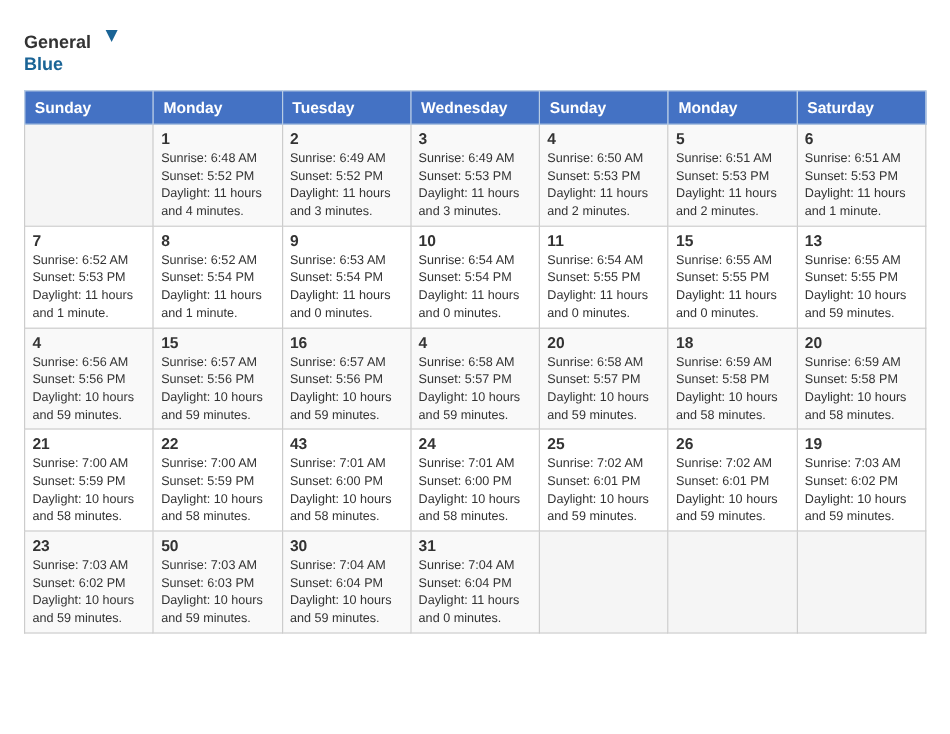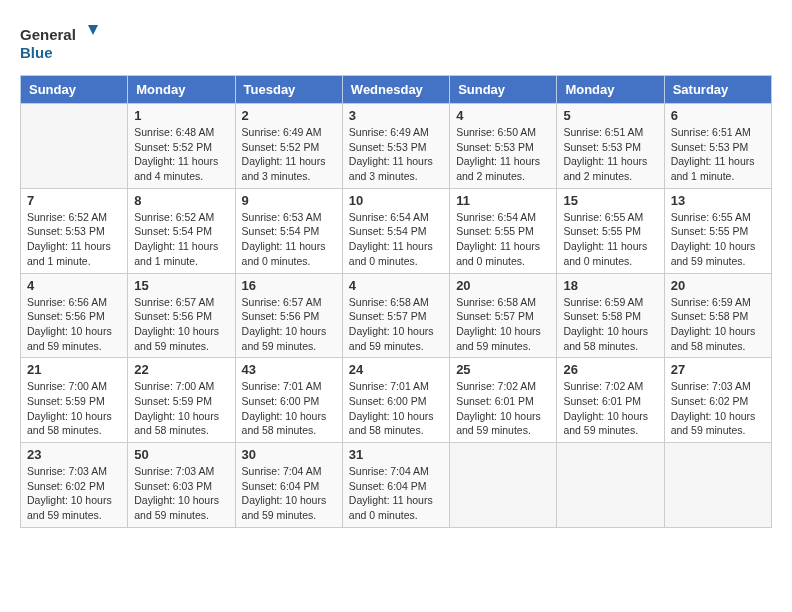--- a/index.html
+++ b/index.html
@@ -209,21 +209,21 @@
         </td>
         <td>
           <span class="day-num">25</span>
           <div class="day-info">Sunrise: 7:02 AM<br>Sunset: 6:01 PM<br>Daylight: 10 hours<br>and 59 minutes.</div>
         </td>
         <td>
           <span class="day-num">26</span>
           <div class="day-info">Sunrise: 7:02 AM<br>Sunset: 6:01 PM<br>Daylight: 10 hours<br>and 59 minutes.</div>
         </td>
         <td>
-          <span class="day-num">27</span>
+          <span class="day-num">19</span>
           <div class="day-info">Sunrise: 7:03 AM<br>Sunset: 6:02 PM<br>Daylight: 10 hours<br>and 59 minutes.</div>
         </td>
       </tr>
       <tr>
         <td>
           <span class="day-num">23</span>
           <div class="day-info">Sunrise: 7:03 AM<br>Sunset: 6:02 PM<br>Daylight: 10 hours<br>and 59 minutes.</div>
         </td>
         <td>
           <span class="day-num">50</span>

